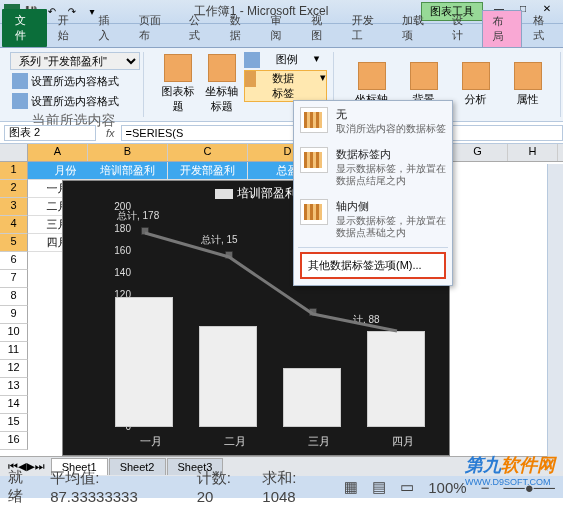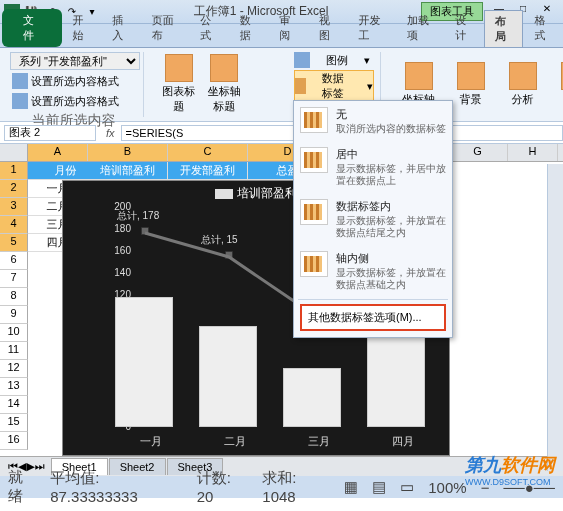--- a/index.html
+++ b/index.html
@@ -6,29 +6,29 @@
 body { width: 563px; height: 511px; background: #fff; font-size: 11px; overflow: hidden; position: relative; }
 .titlebar { height: 24px; background: linear-gradient(#d9e6f3, #c9dbf0); display: flex; align-items: center; padding: 0 4px; border-bottom: 1px solid #9db7d6; }
 .window-icon { width: 16px; height: 16px; background: #1e7145; margin-right: 3px; }
 .qat { display: flex; gap: 2px; align-items: center; }
 .qat-btn { width: 18px; height: 18px; display: flex; align-items: center; justify-content: center; font-size: 10px; }
 .title { flex: 1; text-align: center; font-size: 12px; color: #3b3b3b; }
 .chart-tools { background: #97d997; border: 1px solid #4c914c; padding: 1px 8px; font-size: 11px; margin-right: 4px; }
 .win-btn { width: 24px; height: 18px; text-align: center; font-size: 10px; }
 .tabbar { height: 24px; background: #c9dbf0; display: flex; align-items: flex-end; padding-left: 2px; border-bottom: 1px solid #8ba4c5; }
 .tab { padding: 3px 10px; font-size: 11px; color: #3b3b3b; cursor: pointer; border: 1px solid transparent; }
-.tab.file { background: #0b6e3a; color: #fff; border-radius: 6px; padding: 3px 20px; }
-.tab.active { background: #e5e5e5; border: 1px solid #8ba4c5; border-bottom: none; font-weight: bold; }
+.tab.file { background: #0b6e3a; color: #fff; border-radius: 1px; padding: 3px 12px; }
+.tab.active { background: #f9a8d4; border: 1px solid #8ba4c5; border-bottom: none; }
 .ribbon { height: 74px; background: #edf3fa; border-bottom: 1px solid #b7c9de; display: flex; padding: 4px; gap: 6px; }
 .ribbon-group { display: flex; flex-direction: column; padding: 0 6px; border-right: 1px solid #c9d6e6; }
 .ribbon-btn { display: flex; align-items: center; gap: 3px; padding: 1px 2px; margin-bottom: 2px; font-size: 11px; cursor: pointer; }
 .ribbon-large { display: flex; flex-direction: column; align-items: center; justify-content: center; width: 52px; padding: 2px; font-size: 11px; text-align: center; cursor: pointer; }
 .ribbon-large-icon { width: 28px; height: 28px; background: #f0a860; border: 1px solid #cc8844; margin-bottom: 2px; }
 .ribbon-selected { border: 1px solid #f0b040; background: #ffe8b0; }
-.ribbon-small-row { display: flex; align-items: center; gap: 16px; margin-bottom: 2px; margin-left: 47px; }
+.ribbon-small-row { display: flex; align-items: flex-start; gap: 16px; margin-bottom: 2px; }
 .icon16 { width: 16px; height: 16px; background: #7fa8d8; display: inline-block; }
 .name-fx-row { height: 22px; display: flex; align-items: center; border-bottom: 1px solid #b7c9de; }
 .name-box { width: 92px; border: 1px solid #b7c9de; padding: 1px 4px; font-size: 11px; margin: 0 4px; }
 .fx-label { padding: 0 6px; font-style: italic; color: #555; }
 .formula-bar { flex: 1; border: 1px solid #b7c9de; padding: 1px 4px; font-size: 11px; background: #fff; }
 .col-headers { display: flex; height: 18px; background: #e3e6ea; border-bottom: 1px solid #aaa; }
 .corner { width: 28px; border-right: 1px solid #aaa; background: #e3e6ea; }
 .colh { text-align: center; border-right: 1px solid #ccc; font-size: 11px; padding-top: 1px; background: #e3e6ea; }
 .colh.sel { background: #f7c163; }
 .grid { position: relative; flex: 1; }
@@ -237,27 +237,20 @@
   <div class="dd-item">
     <div class="dd-icon"></div>
     <div class="dd-text">
         <div class="dd-title">无</div>
         <div class="dd-desc">取消所选内容的数据标签</div>
       </div>
   </div>
   <div class="dd-item">
     <div class="dd-icon"></div>
     <div class="dd-text">
-        <div class="dd-title">居中</div>
-        <div class="dd-desc">显示数据标签，并居中放置在数据点上</div>
-      </div>
-  </div>
-  <div class="dd-item">
-    <div class="dd-icon"></div>
-    <div class="dd-text">
         <div class="dd-title">数据标签内</div>
         <div class="dd-desc">显示数据标签，并放置在数据点结尾之内</div>
       </div>
   </div>
   <div class="dd-item">
     <div class="dd-icon"></div>
     <div class="dd-text">
         <div class="dd-title">轴内侧</div>
         <div class="dd-desc">显示数据标签，并放置在数据点基础之内</div>
       </div>

